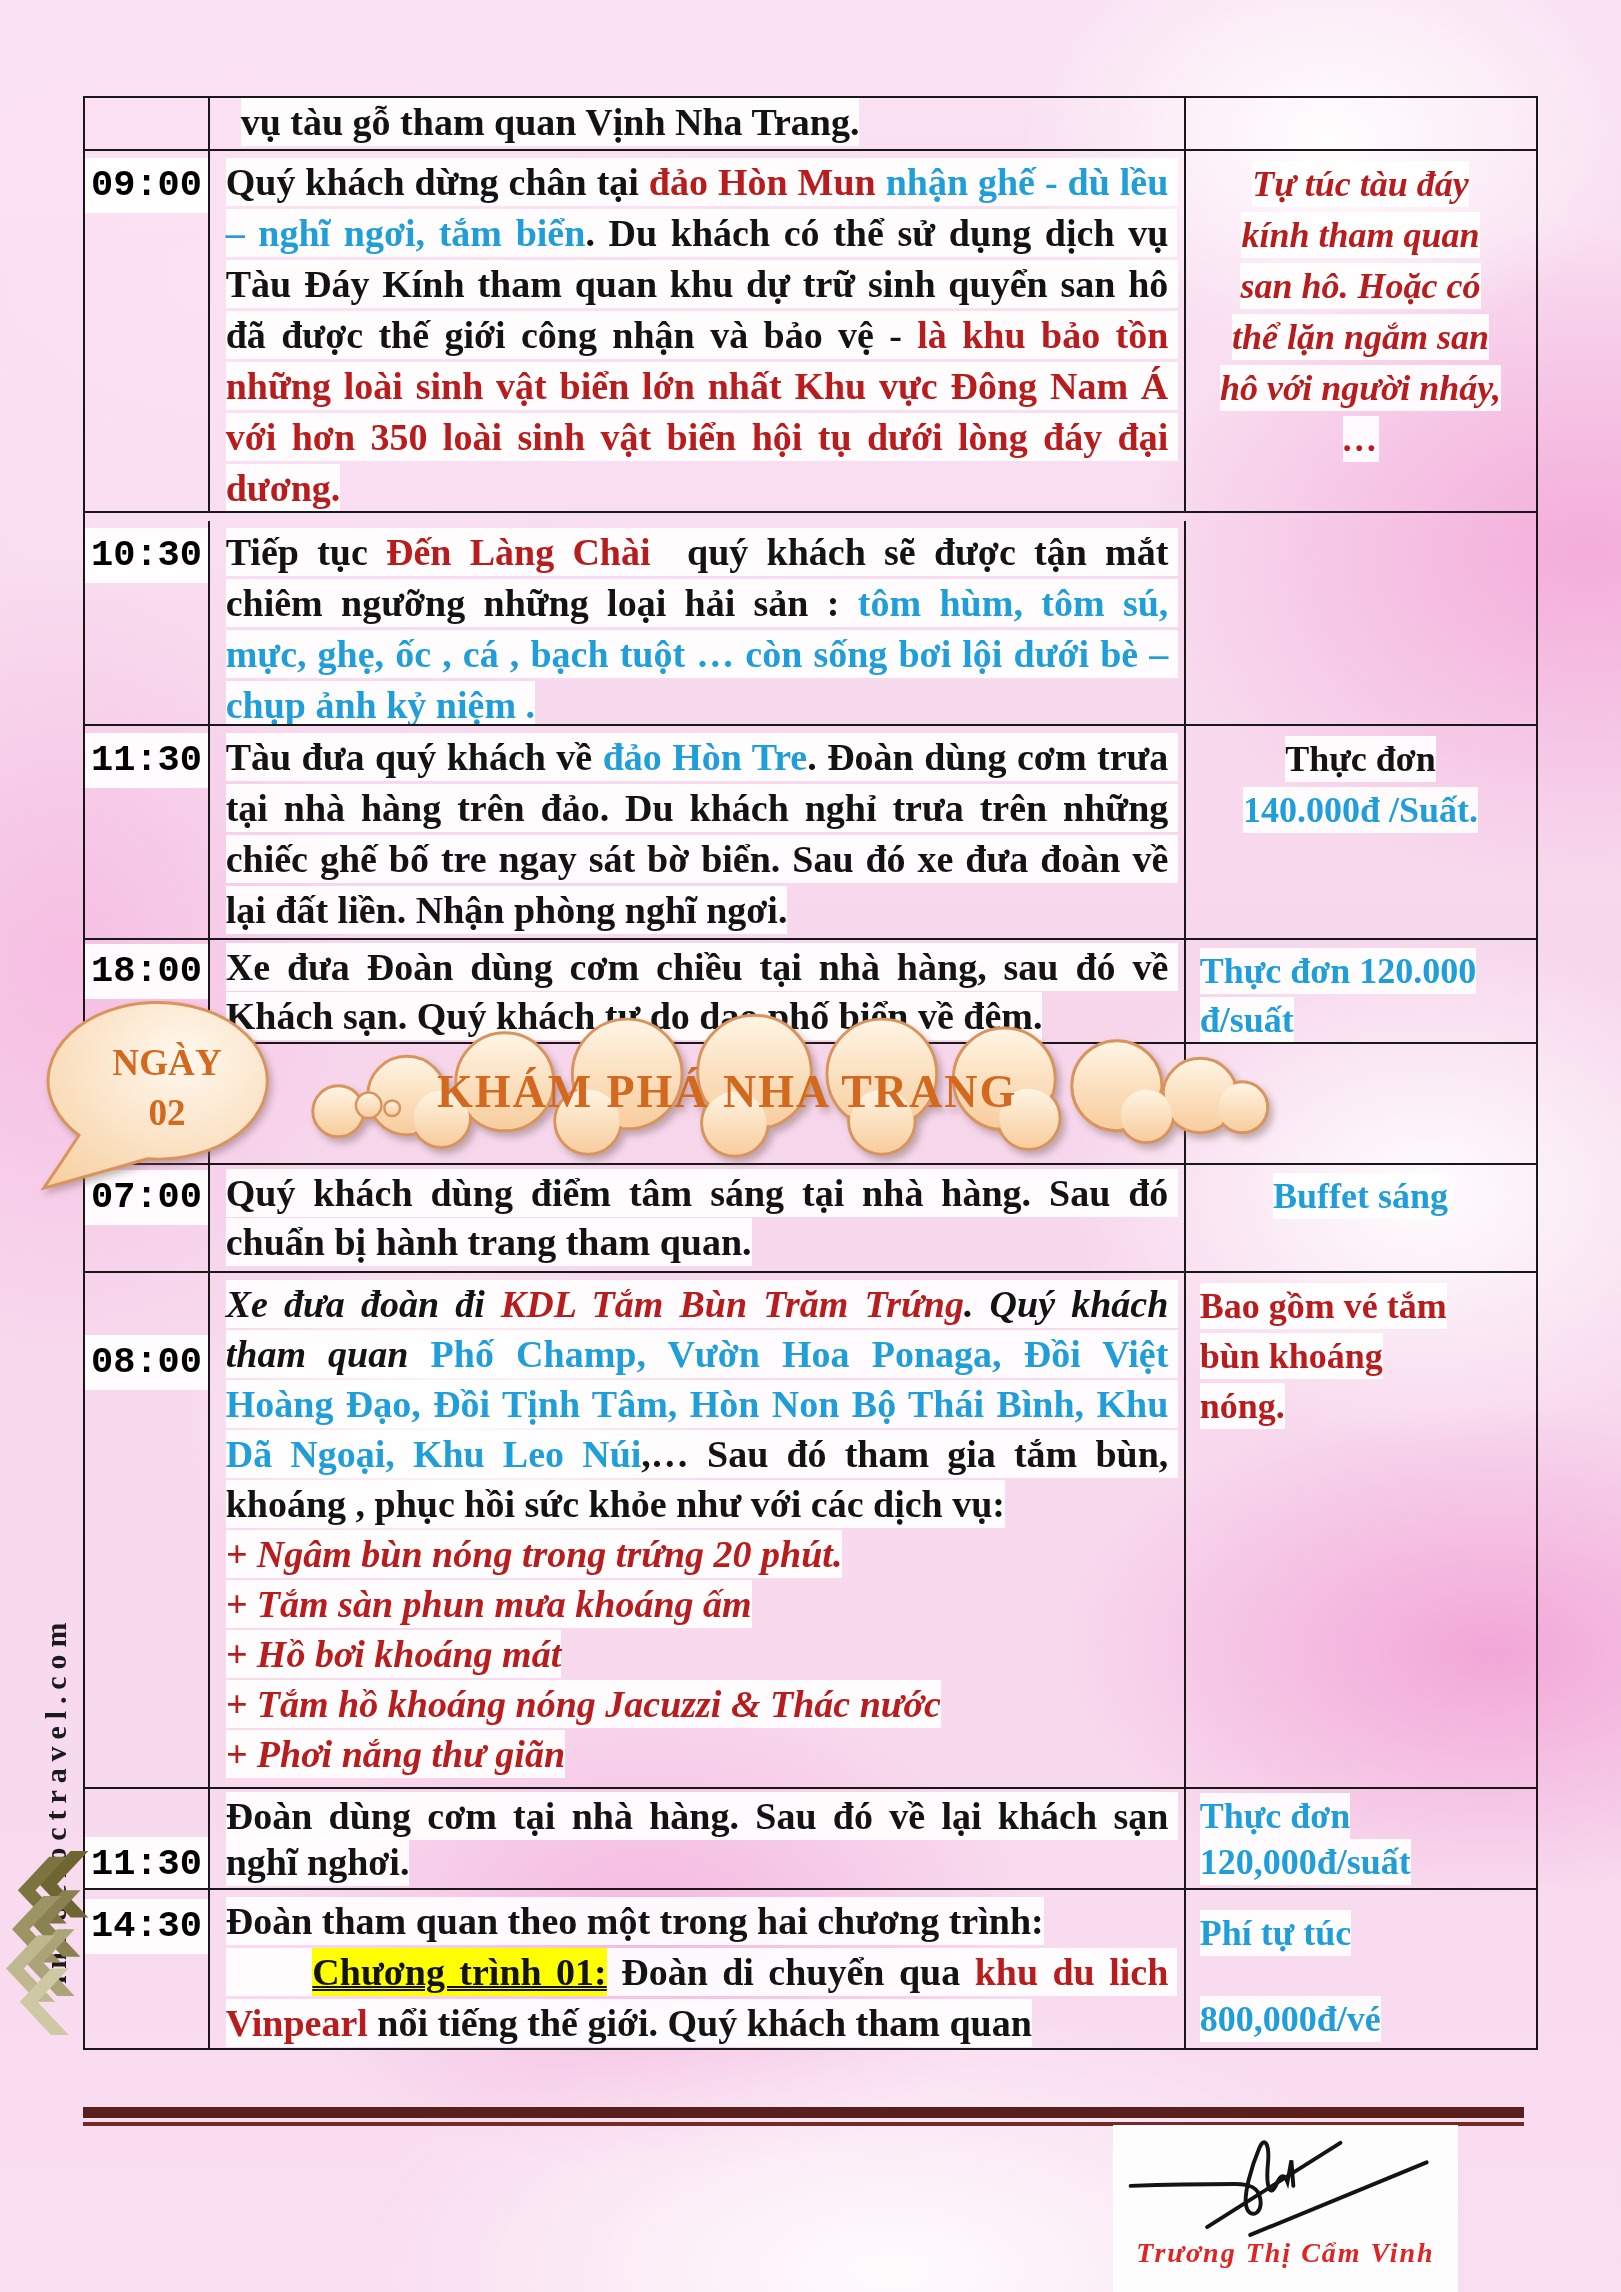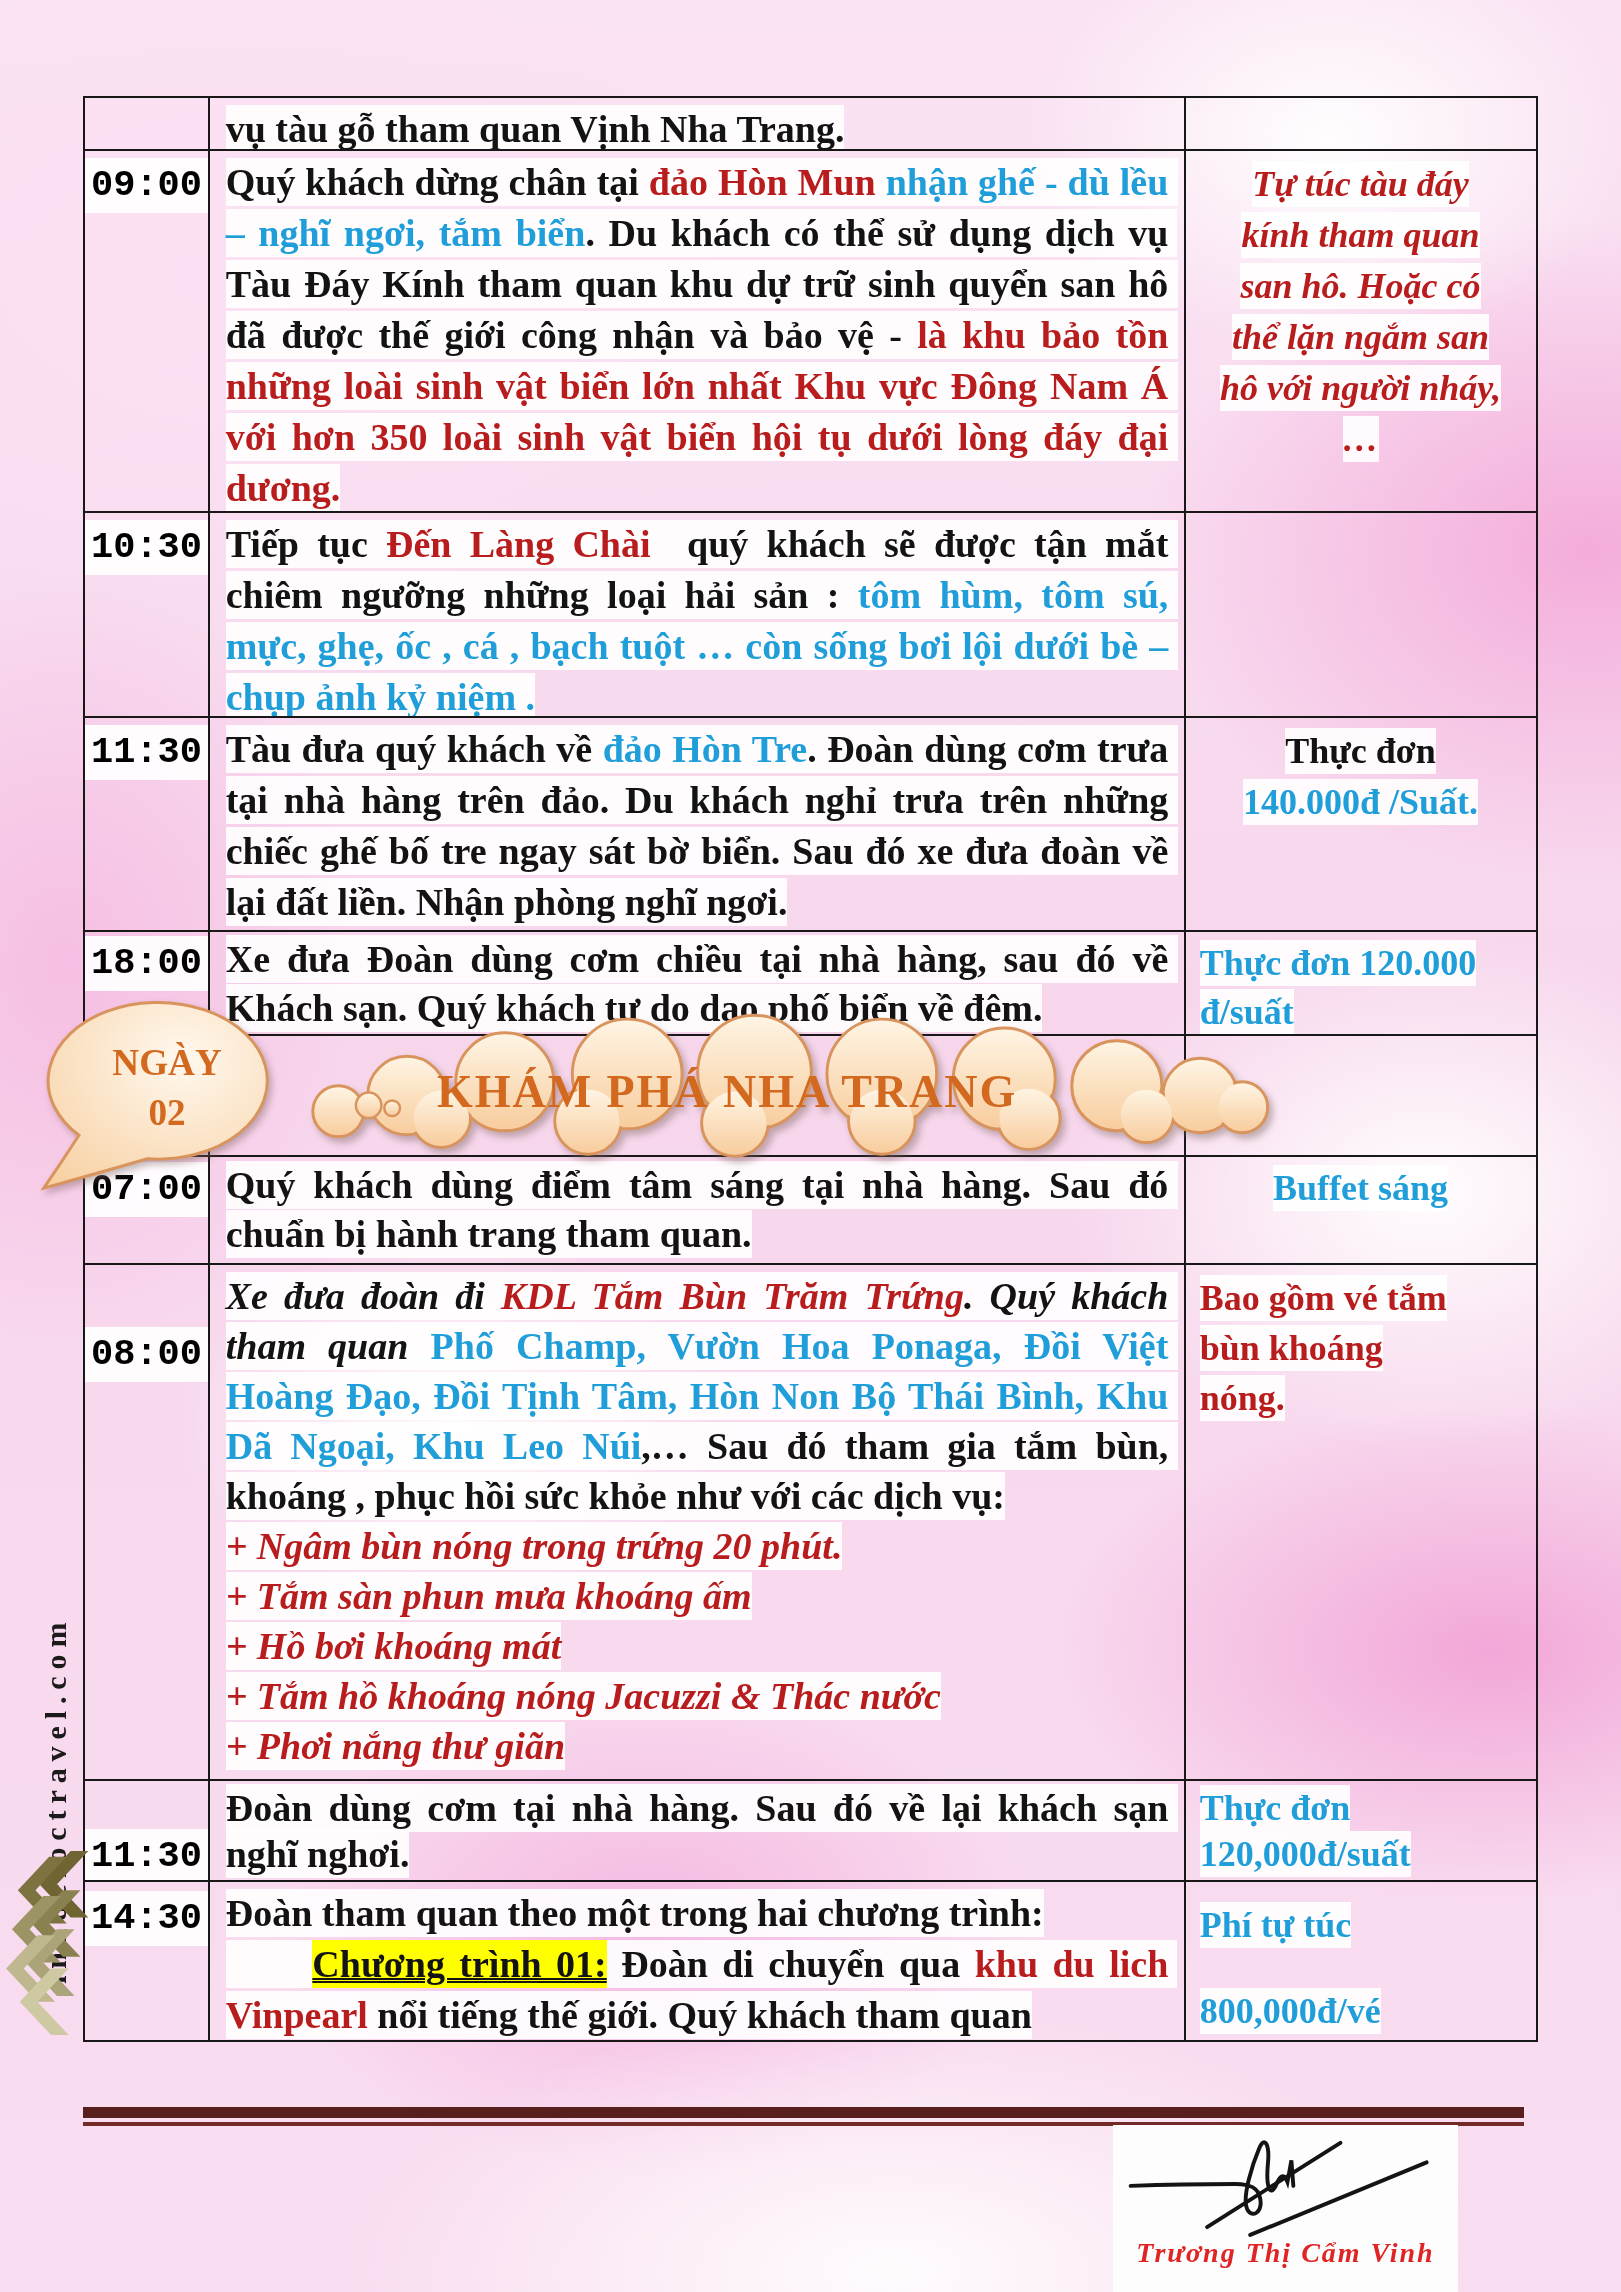--- a/index.html
+++ b/index.html
@@ -28,24 +28,24 @@
   .cd{border-right:2px solid #181818;padding:2px 15.7px;text-align:justify;font-weight:700;
       font-size:38px;line-height:51px;white-space:pre-wrap;color:#131313;}
   .cn{padding:2px 13.7px;font-weight:700;font-size:36px;line-height:51px;white-space:pre-wrap;color:#131313;}
   .run{background:rgba(255,255,255,.9);padding:2.9px 0;
        -webkit-box-decoration-break:clone;box-decoration-break:clone;}
   .tlab{background:rgba(255,255,255,.92);padding:2px 5.9px;display:inline-block;font-family:Liberation Mono, monospace;}
   .r{color:#b91c1c;} .b{color:#1F9ED9;} .it{font-style:italic;}
   .y{background:#FFFF00 !important;text-decoration-line:underline;text-decoration-style:double;
      text-decoration-thickness:2px;}
   
-  #rA{height:53px;}    #rA .cd{line-height:47px;padding-top:8px;}
+  #rA{height:53px;}    #rA .cd{line-height:47px;padding-top:1px;margin-left:15px;}
   #r0900{height:362px;} #r0900 .ct{padding-top:5.9px;} #r0900 .cd{padding-top:5.9px;}
   #r0900 .cn{text-align:center;padding-top:7.8px;font-style:italic;}
-  #r1030{height:205px;} #r1030 .ct{padding-top:5.9px;} #r1030 .cd{padding-top:5.9px;}
+  #r1030{height:205px;margin-top:8px;} #r1030 .ct{padding-top:5.9px;} #r1030 .cd{padding-top:5.9px;}
   #r1130{height:214px;} #r1130 .ct{padding-top:5.9px;} #r1130 .cd{padding-top:5.9px;}
   #r1130 .cn{text-align:center;padding-top:7.8px;}
   #r1800{height:104px;} #r1800 .ct{padding-top:2.9px;} #r1800 .cd{line-height:49px;padding-top:2.9px;}
   #r1800 .cn{line-height:49px;padding-top:7px;}
   #rband{height:121px;}
   #r0700{height:108px;} #r0700 .ct{padding-top:3.9px;} #r0700 .cd{line-height:49px;padding-top:3.9px;}
   #r0700 .cn{text-align:center;padding-top:5.9px;}
   #r0800{height:516px;} #r0800 .ct{padding-top:61px;} #r0800 .cd{line-height:50px;padding-top:5.9px;}
   #r0800 .cn{line-height:50px;padding-top:7.8px;}
   #r1130b{height:101px;} #r1130b .ct{padding-top:47px;} #r1130b .cd{line-height:46px;padding-top:3.9px;}

